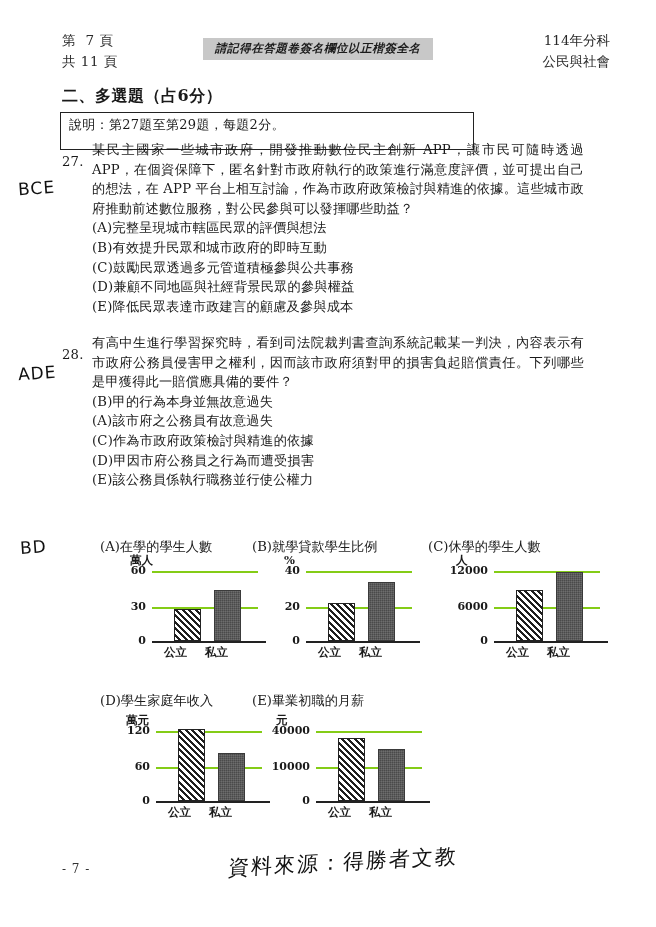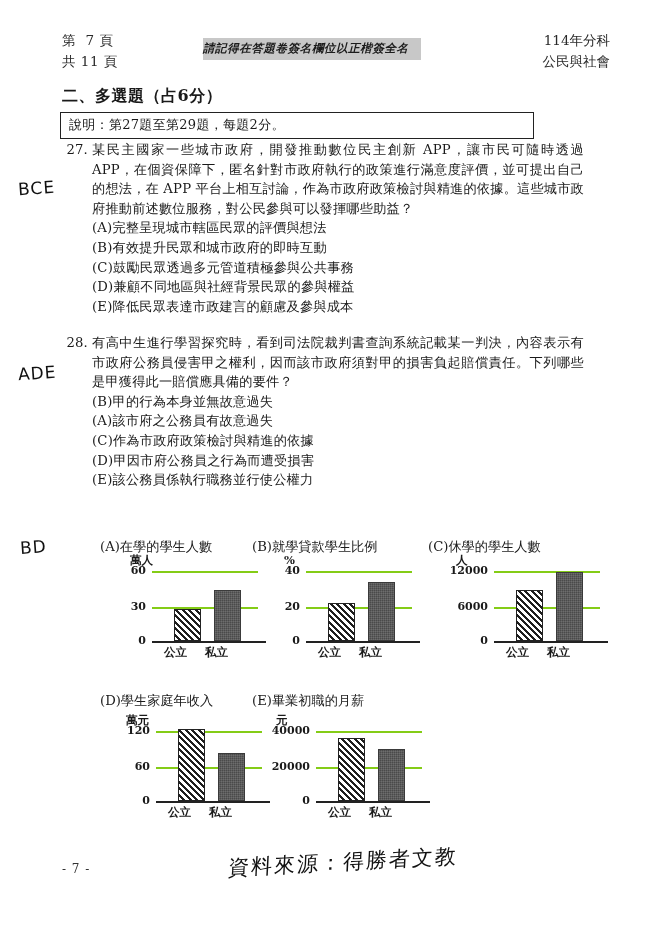--- a/index.html
+++ b/index.html
@@ -38,21 +38,21 @@
     color: #2a2a2a;
   }
   .page-count .row { white-space: pre; }
   .banner {
     position: absolute;
     left: 203px; top: 8px;
     background: #c8c8c8;
     color: #1c1c1c;
     font-size: 11.5px;
     letter-spacing: 0.6px;
-    padding: 3px 12px 4px 0;
+    padding: 3px 12px 4px 12px;
     font-family: "DejaVu Serif", "Liberation Serif", serif;
     font-weight: 600;
     font-style: italic;
     white-space: nowrap;
   }
   .exam-info {
     position: absolute;
     right: 46px; top: 0;
     font-size: 13.5px;
     line-height: 21px;
@@ -64,40 +64,39 @@
   .section-title {
     position: absolute;
     left: 62px; top: 86px;
     font-size: 16px;
     font-weight: bold;
     letter-spacing: 0.5px;
   }
   .instruction-box {
     position: absolute;
     left: 60px; top: 112px;
-    width: 474px;
+    width: 414px;
     border: 1.2px solid #222;
     box-sizing: border-box;
-    padding: 3px 8px 4px 8px;
+    padding: 3px 8px 15px 8px;
     font-size: 13px;
     letter-spacing: 0.3px;
   }
 
   
   .q {
     position: absolute;
     font-size: 13.2px;
     line-height: 19.6px;
     letter-spacing: 0.2px;
   }
   .q-num {
     position: absolute;
-    left: 0; top: 0;
+    left: 0; top: 12px;
     width: 26px;
-    text-align: right;
   }
   .q-body {
     margin-left: 30px;
   }
   .q-stem { text-align: justify; }
   .opt { white-space: nowrap; }
 
   .q27 { left: 62px; top: 140px; width: 522px; }
   .q28 { left: 62px; top: 333px; width: 522px; }
   .q29 { left: 62px; top: 477px; width: 522px; }
@@ -371,21 +370,21 @@
       </div>
     </div>
 
     <div class="chart" style="left:192px;">
       <div class="unit unit-left" style="left:22px;">元</div>
       <div class="plot" style="left:62px;">
         <div class="gridline" style="top:0px;">
           <span class="ytick">40000</span>
         </div>
         <div class="gridline" style="top:36px;">
-          <span class="ytick">20000</span>
+          <span class="ytick">10000</span>
         </div>
         <div class="axis-base">
           <span class="ytick">0</span>
         </div>
         <div class="bar bar-pub" style="height:63px;"></div>
         <div class="bar bar-pri" style="height:52.2px;"></div>
       </div>
       <div class="xlabels" style="left:62px;">
         <span class="xl-pub">公立</span>
         <span class="xl-pri">私立</span>

